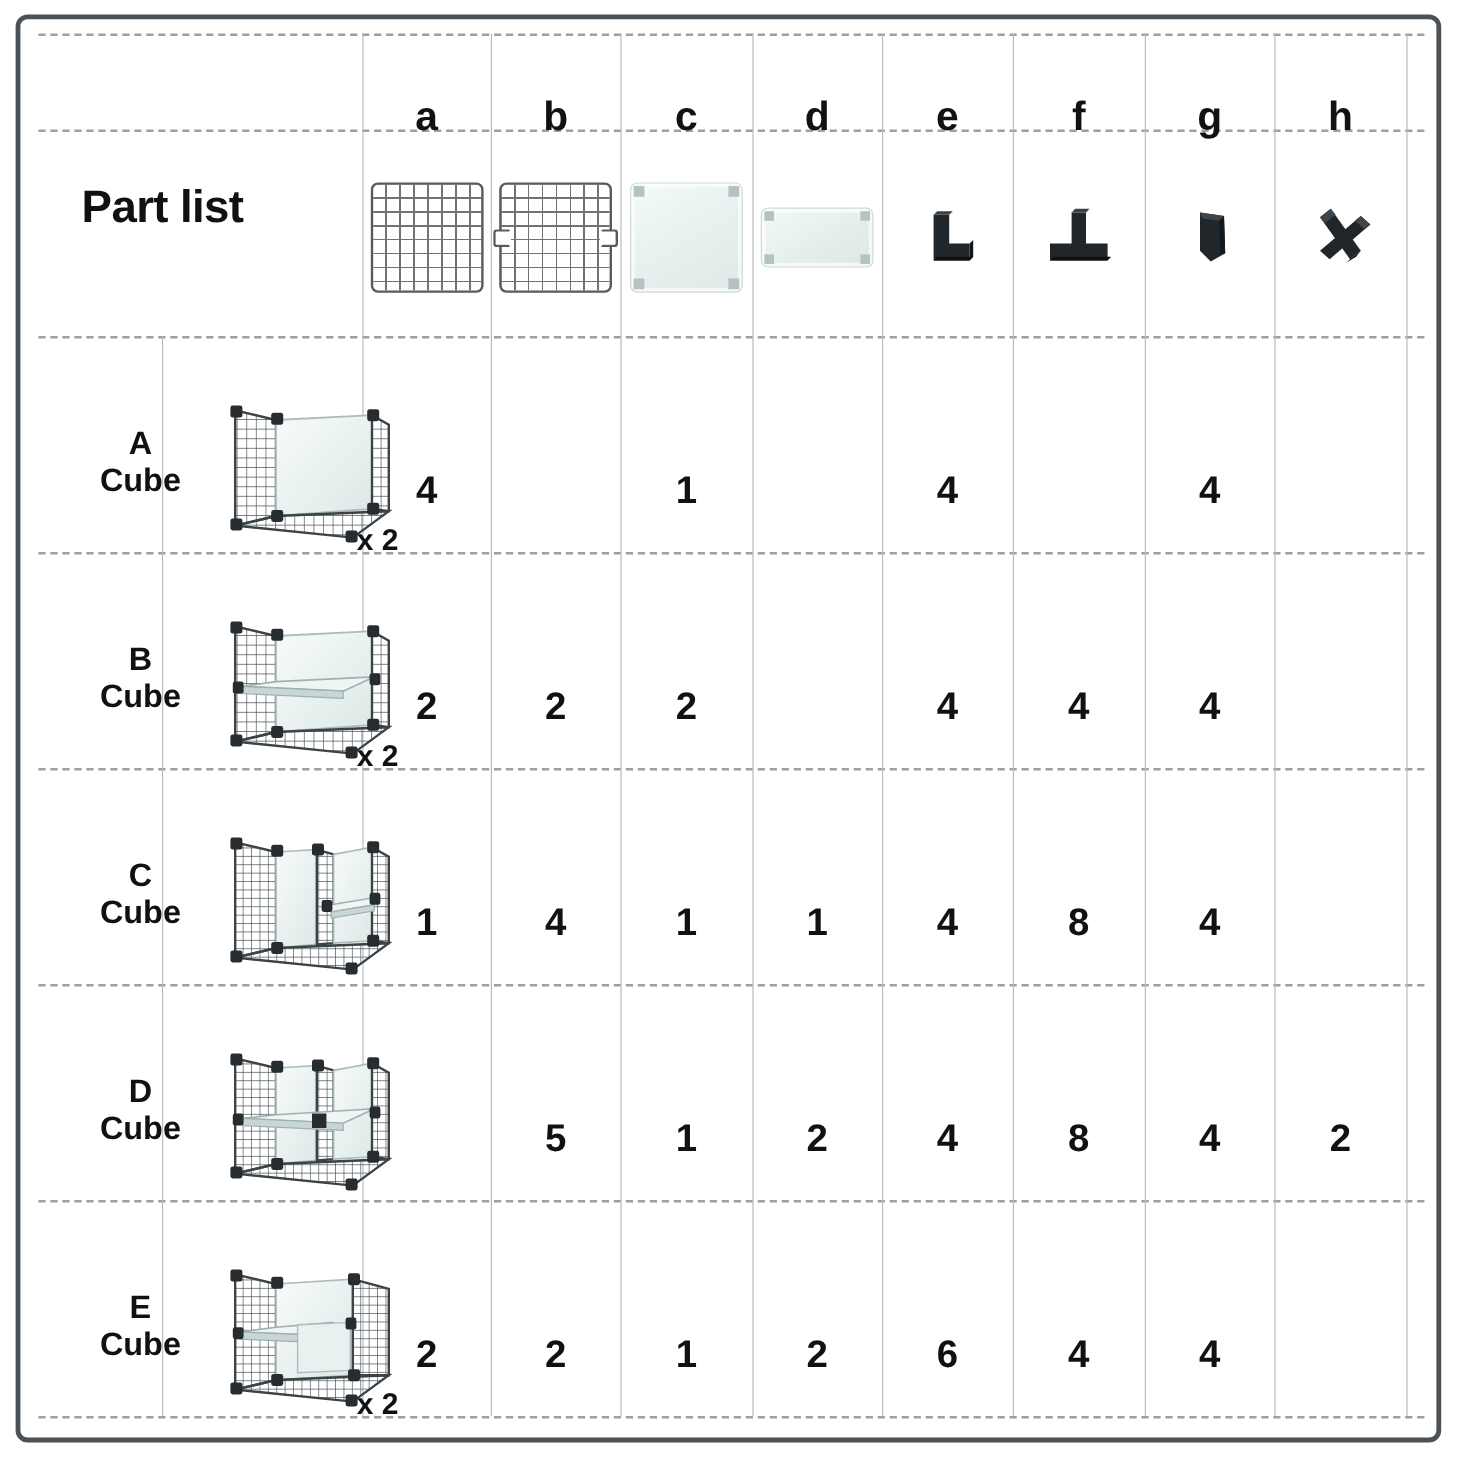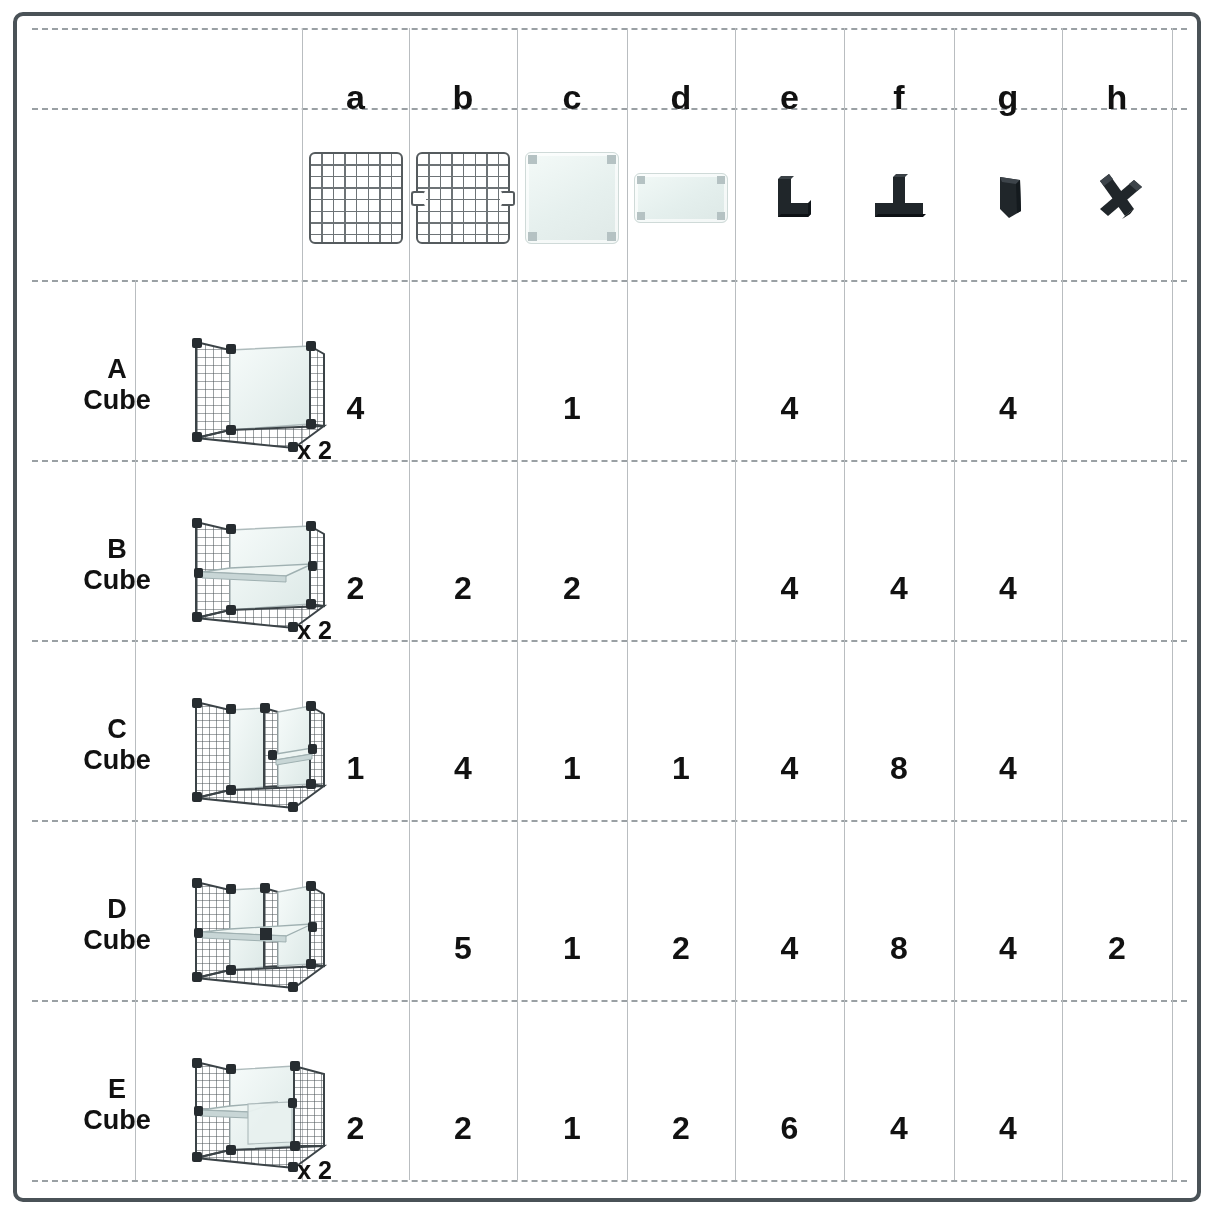--- a/index.html
+++ b/index.html
@@ -159,20 +159,21 @@
     <div class="vrule" style="left:270px;top:0px;height:1152px;"></div>
     <div class="vrule" style="left:377px;top:0px;height:1152px;"></div>
     <div class="vrule" style="left:485px;top:0px;height:1152px;"></div>
     <div class="vrule" style="left:595px;top:0px;height:1152px;"></div>
     <div class="vrule" style="left:703px;top:0px;height:1152px;"></div>
     <div class="vrule" style="left:812px;top:0px;height:1152px;"></div>
     <div class="vrule" style="left:922px;top:0px;height:1152px;"></div>
     <div class="vrule" style="left:1030px;top:0px;height:1152px;"></div>
     <div class="vrule" style="left:1140px;top:0px;height:1152px;"></div>
 
+    <div class="part-list-title">Part list</div>
 
     <div class="hdr-letter" style="left:270px;width:107px;">a</div>
     <div class="hdr-letter" style="left:377px;width:108px;">b</div>
     <div class="hdr-letter" style="left:485px;width:110px;">c</div>
     <div class="hdr-letter" style="left:595px;width:108px;">d</div>
     <div class="hdr-letter" style="left:703px;width:109px;">e</div>
     <div class="hdr-letter" style="left:812px;width:110px;">f</div>
     <div class="hdr-letter" style="left:922px;width:108px;">g</div>
     <div class="hdr-letter" style="left:1030px;width:110px;">h</div>
 

